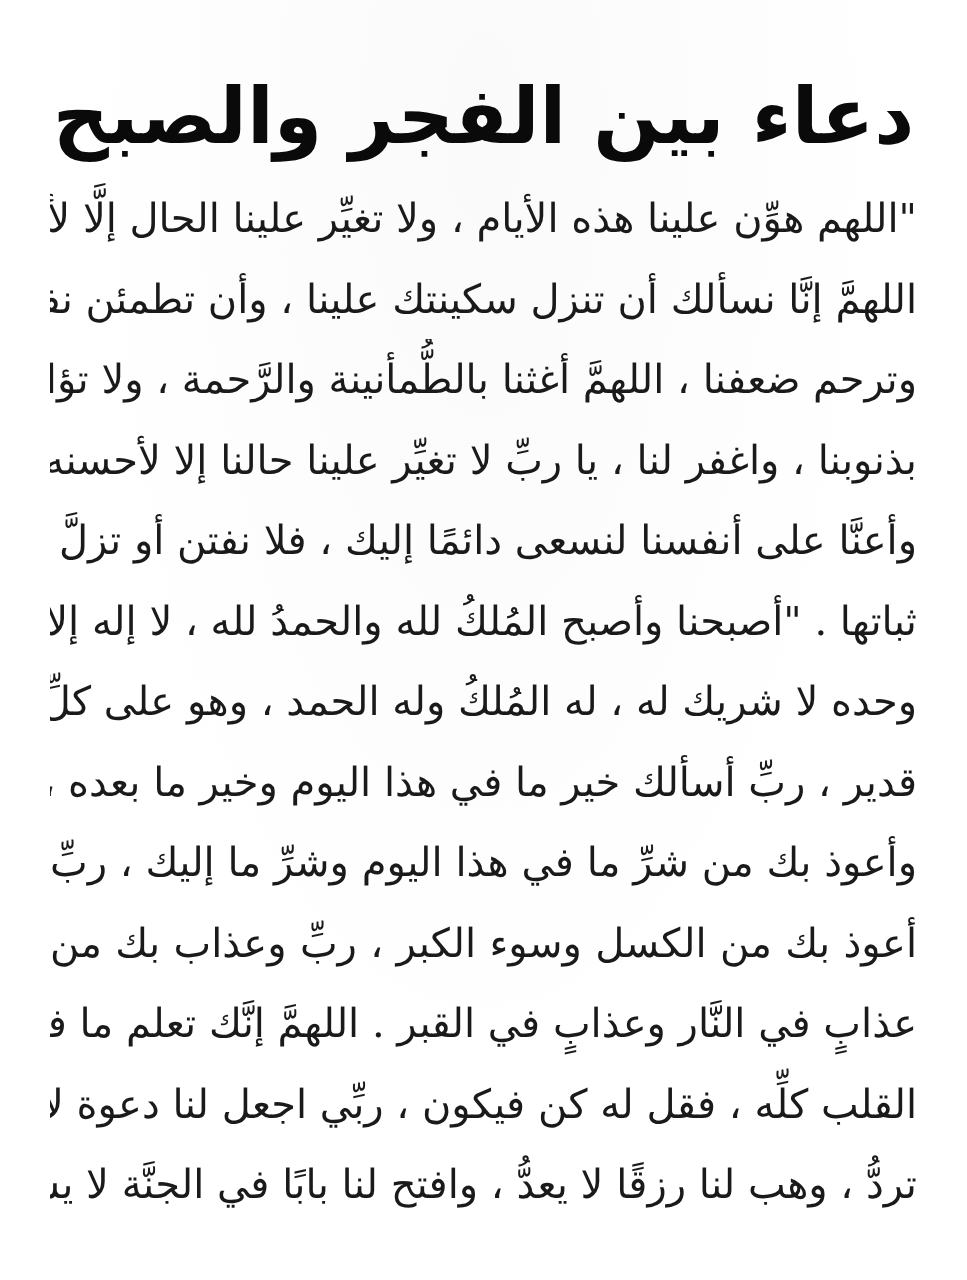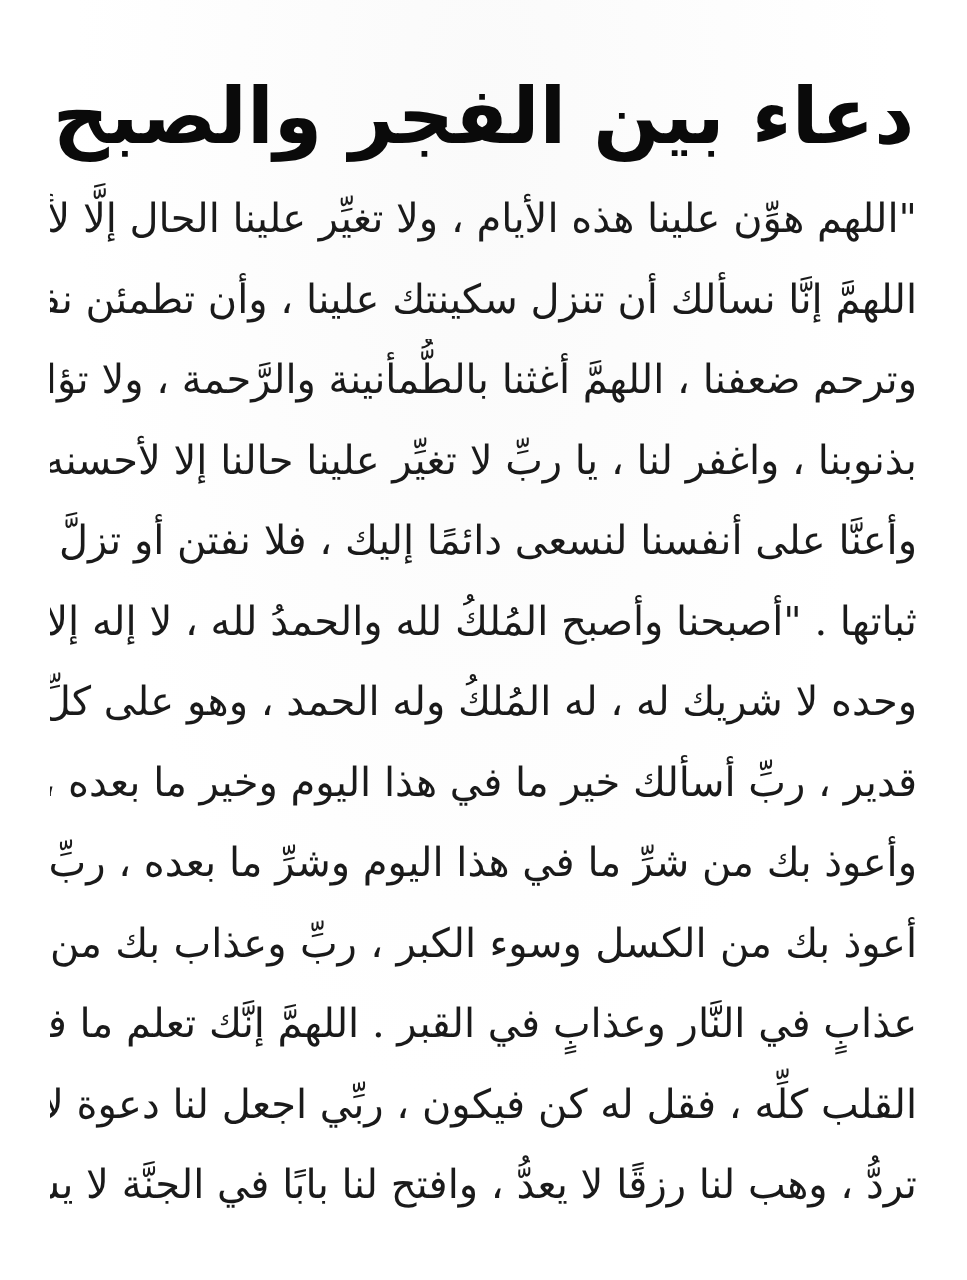--- a/index.html
+++ b/index.html
@@ -65,19 +65,19 @@
 
   <div class="body-text">
     <div class="line">"اللهم هوِّن علينا هذه الأيام ، ولا تغيِّر علينا الحال إلَّا لأحسنه</div>
     <div class="line">اللهمَّ إنَّا نسألك أن تنزل سكينتك علينا ، وأن تطمئن نفوسنا ،</div>
     <div class="line">وترحم ضعفنا ، اللهمَّ أغثنا بالطُّمأنينة والرَّحمة ، ولا تؤاخذنا</div>
     <div class="line">بذنوبنا ، واغفر لنا ، يا ربِّ لا تغيِّر علينا حالنا إلا لأحسنه ،</div>
     <div class="line">وأعنَّا على أنفسنا لنسعى دائمًا إليك ، فلا نفتن أو تزلَّ قدمٌ بعد</div>
     <div class="line">ثباتها . "أصبحنا وأصبح المُلكُ لله والحمدُ لله ، لا إله إلا الله</div>
     <div class="line">وحده لا شريك له ، له المُلكُ وله الحمد ، وهو على كلِّ شيءٍ</div>
     <div class="line">قدير ، ربِّ أسألك خير ما في هذا اليوم وخير ما بعده ،</div>
-    <div class="line">وأعوذ بك من شرِّ ما في هذا اليوم وشرِّ ما بعده ، ربِّ</div>
+    <div class="line">وأعوذ بك من شرِّ ما في هذا اليوم وشرِّ ما إليك ، ربِّ</div>
     <div class="line">أعوذ بك من الكسل وسوء الكبر ، ربِّ وعذاب بك من</div>
     <div class="line">عذابٍ في النَّار وعذابٍ في القبر . اللهمَّ إنَّك تعلم ما في</div>
     <div class="line">القلب كلِّه ، فقل له كن فيكون ، ربِّي اجعل لنا دعوة لا</div>
     <div class="line last">تردُّ ، وهب لنا رزقًا لا يعدُّ ، وافتح لنا بابًا في الجنَّة لا يسدُّ . " .</div>
   </div>
 </div>
 
 </body></html>

